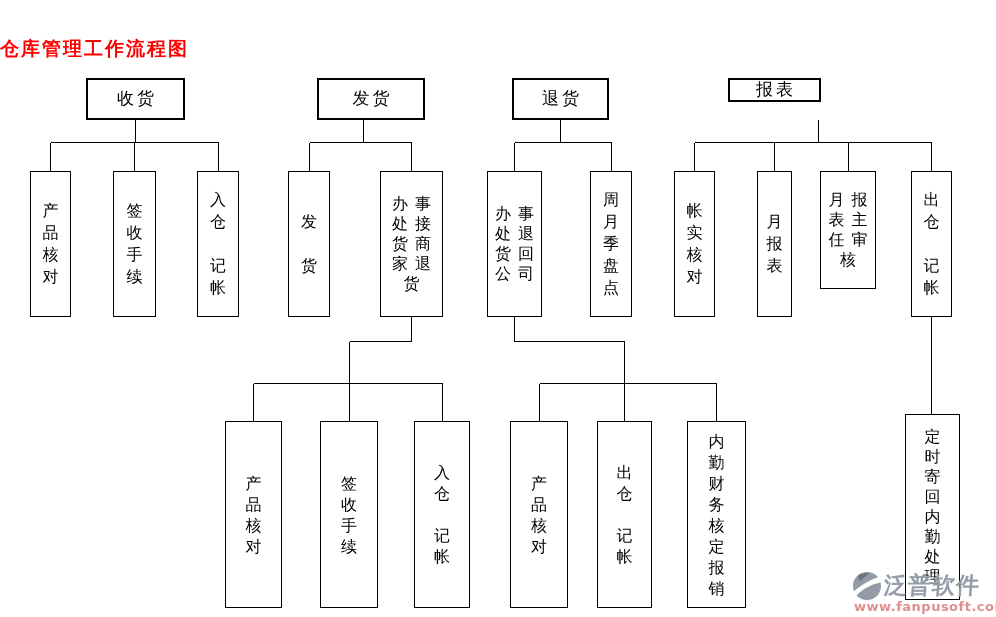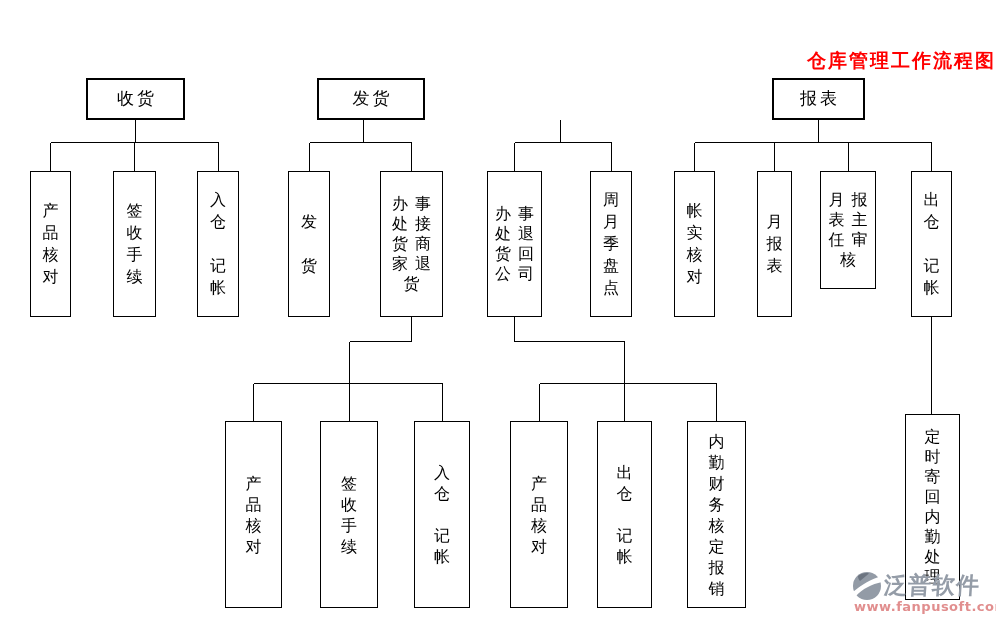--- a/index.html
+++ b/index.html
@@ -1,18 +1,18 @@
 <!DOCTYPE html>
 <html><head>
 <meta charset="utf-8">
 <style>
   html,body{margin:0;padding:0;background:#fff;}
   .stage{position:relative;width:996px;height:617px;background:#ffffff;overflow:hidden;
          font-family:"Liberation Serif","DejaVu Serif",serif;color:#000;}
-  .title{position:absolute;left:0;right:0;top:48px;text-align:right;
+  .title{position:absolute;left:0;right:0;top:36px;text-align:left;
          font-family:"DejaVu Sans","Liberation Sans",sans-serif;
          font-weight:bold;font-size:19px;letter-spacing:2px;}
   .lines-svg{position:absolute;left:0;top:0;width:996px;height:617px;}
   .node{position:absolute;border:1px solid #000;background:#fff;box-sizing:border-box;
         display:flex;align-items:center;justify-content:center;text-align:center;
         white-space:pre-line;font-size:16px;}
   .hnode{border-width:2px;font-size:17px;letter-spacing:3px;padding-left:3px;line-height:20px;}
   .v1{line-height:22px;}
   .v2{line-height:21px;}
   .v3{line-height:20px;}
@@ -68,21 +68,22 @@
     <line x1="624.5" y1="341.5" x2="624.5" y2="421"></line>
     <line x1="539.5" y1="383.5" x2="716.5" y2="383.5"></line>
     <line x1="539.5" y1="383.5" x2="539.5" y2="421"></line>
     <line x1="716.5" y1="383.5" x2="716.5" y2="421"></line>
 
     <line x1="931.5" y1="317" x2="931.5" y2="414"></line>
   </svg>
 
   <div class="node hnode" style="left:86px;top:78px;width:99px;height:42px">收货</div>
   <div class="node hnode" style="left:317px;top:78px;width:108px;height:42px">发货</div>
-  <div class="node hnode" style="left:772px;top:78px;width:93px;height:42px">报表</div>
+  <div class="node hnode" style="left:512px;top:78px;width:97px;height:42px">退货</div>
+  <div class="node hnode" style="left:728px;top:78px;width:93px;height:24px">报表</div>
 
   <div class="node v1" style="left:30px;top:171px;width:41px;height:146px">产
 品
 核
 对</div>
   <div class="node v1" style="left:113px;top:171px;width:43px;height:146px">签
 收
 手
 续</div>
   <div class="node v1" style="left:197px;top:171px;width:42px;height:146px">入

